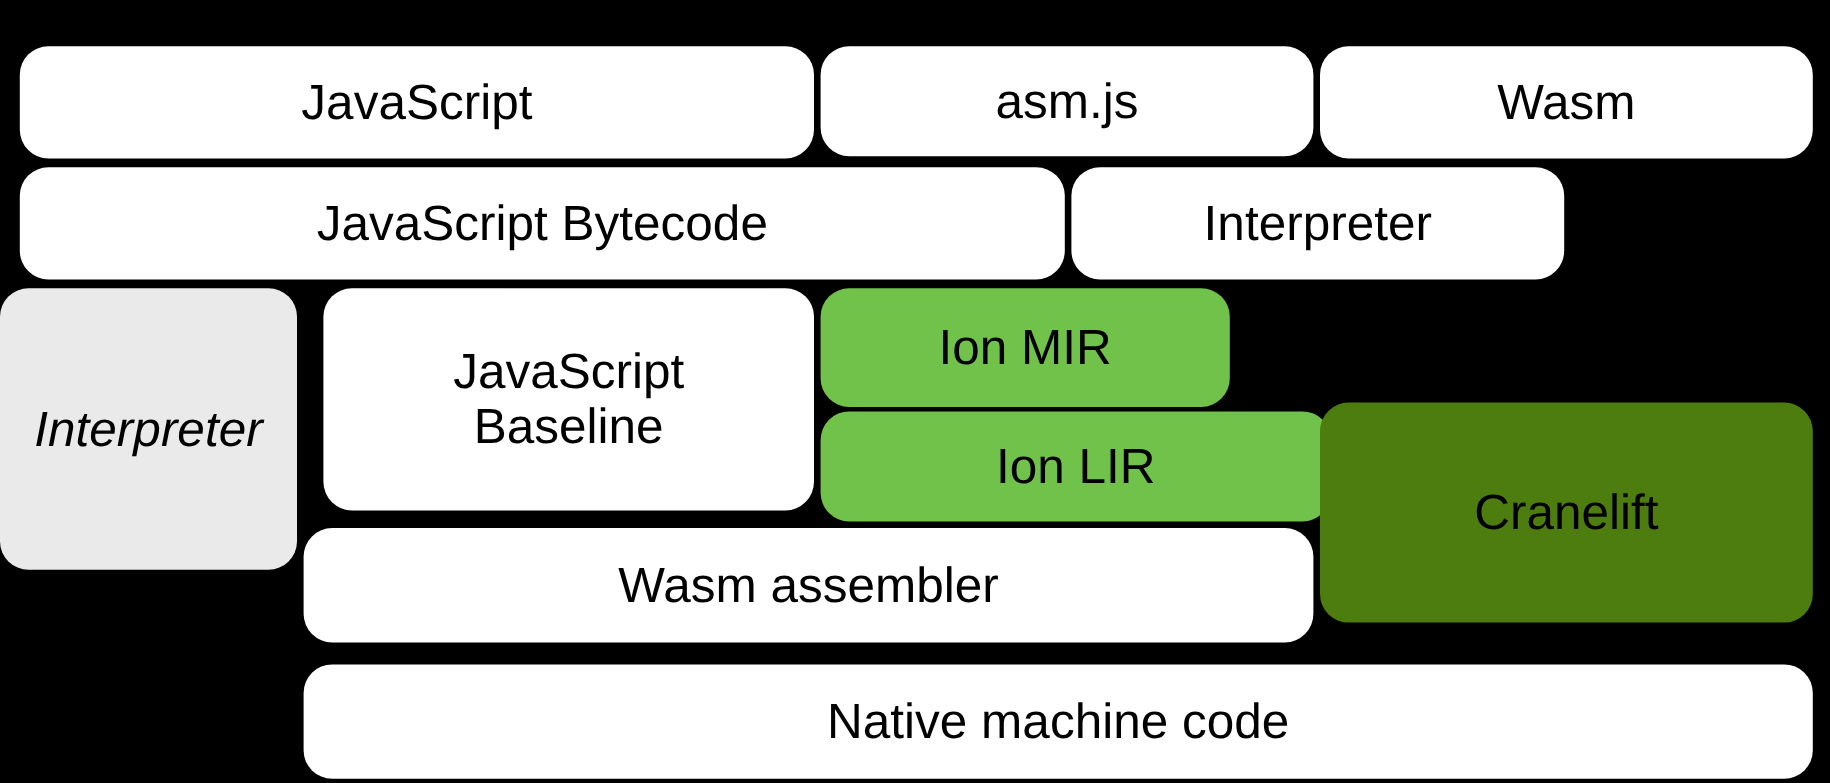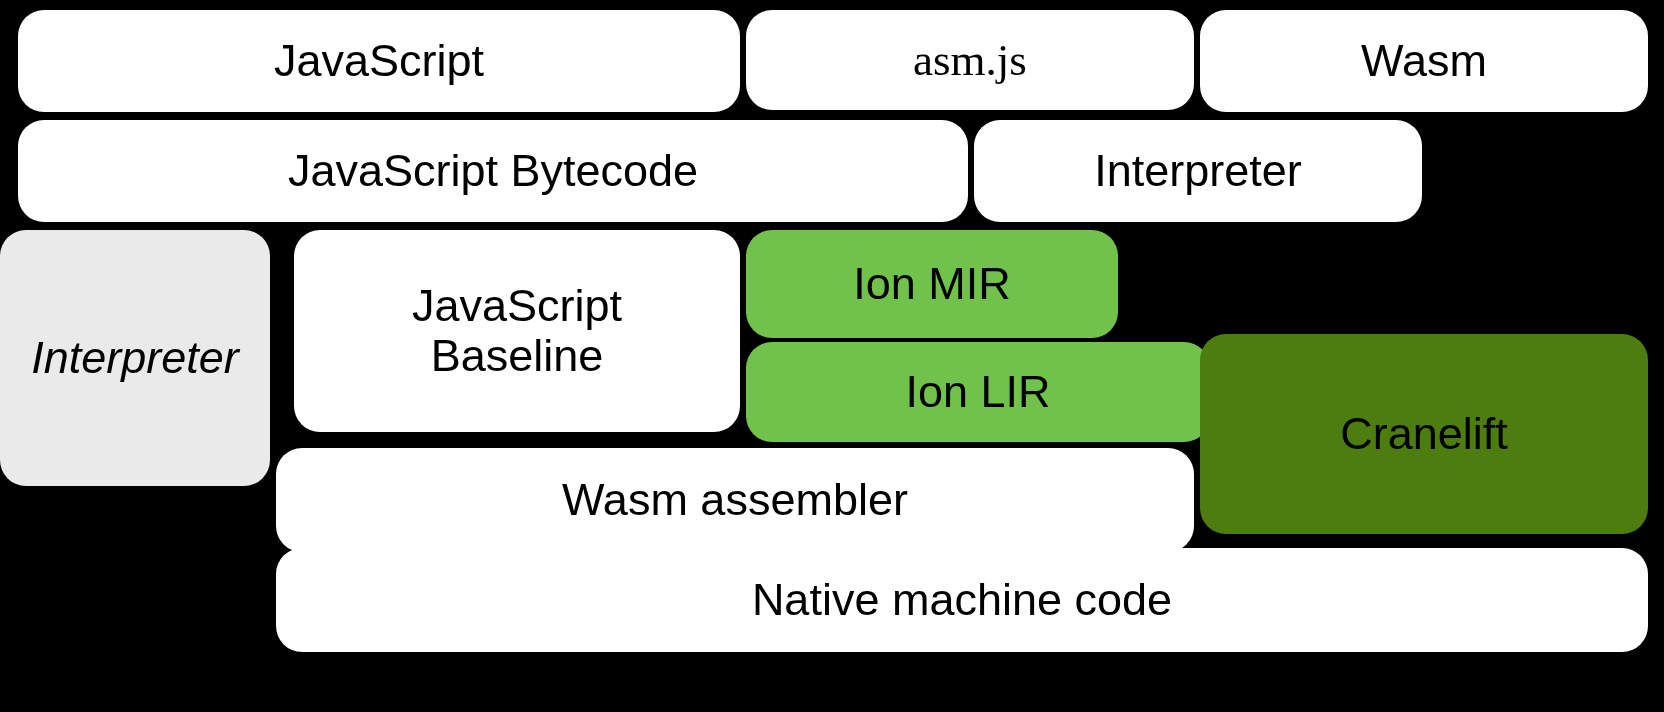--- a/index.html
+++ b/index.html
@@ -27,45 +27,46 @@
     text-align: center;
     border-radius: 26px;
     color: #000000;
     font-size: 45px;
     line-height: 1.12;
     letter-spacing: 0px;
     font-weight: 400;
     white-space: pre-line;
     padding: 0 10px;
     user-select: none;
+    margin-top: 32px;
   }
   .fill-white { background: #FFFFFF; }
   .fill-gray  { background: #EAEAEA; }
   .fill-green { background: #70C24A; }
   .fill-pink  { background: #4d7c0f; }
 
   
   #node-javascript      { left: 18px;   top: 10px;  width: 722px;  height: 102px; }
-  #node-asmjs           { left: 746px;  top: 10px;  width: 448px;  height: 100px; font-family: Liberation Serif, serif; }
+  #node-asmjs           { left: 746px;  top: 10px;  width: 448px;  height: 100px; }
   #node-wasm            { left: 1200px; top: 10px;  width: 448px;  height: 102px; }
 
   
   #node-js-bytecode     { left: 18px;   top: 120px; width: 950px;  height: 102px; }
   #node-baldrmonkey     { left: 974px;  top: 120px; width: 448px;  height: 102px; }
 
   
   #node-interpreter     { left: 0;   top: 230px; width: 270px;  height: 256px; font-style: italic; }
   #node-js-baseline     { left: 294px;  top: 230px; width: 446px;  height: 202px; }
   #node-ion-mir         { left: 746px;  top: 230px; width: 372px;  height: 108px; }
   #node-ion-lir         { left: 746px;  top: 342px; width: 464px;  height: 100px; }
   #node-cranelift       { left: 1200px; top: 334px; width: 448px;  height: 200px; }
   #node-macro-assembler { left: 276px;  top: 448px; width: 918px;  height: 104px; }
 
   
-  #node-native-code     { left: 276px;  top: 548px; width: 1372px; height: 104px; }
+  #node-native-code     { left: 276px;  top: 572px; width: 1372px; height: 104px; }
 </style>
 </head>
 <body>
 
 <div id="diagram">
 
   <div class="node fill-white" id="node-javascript">JavaScript</div>
 
   <div class="node fill-white" id="node-asmjs">asm.js</div>
 

